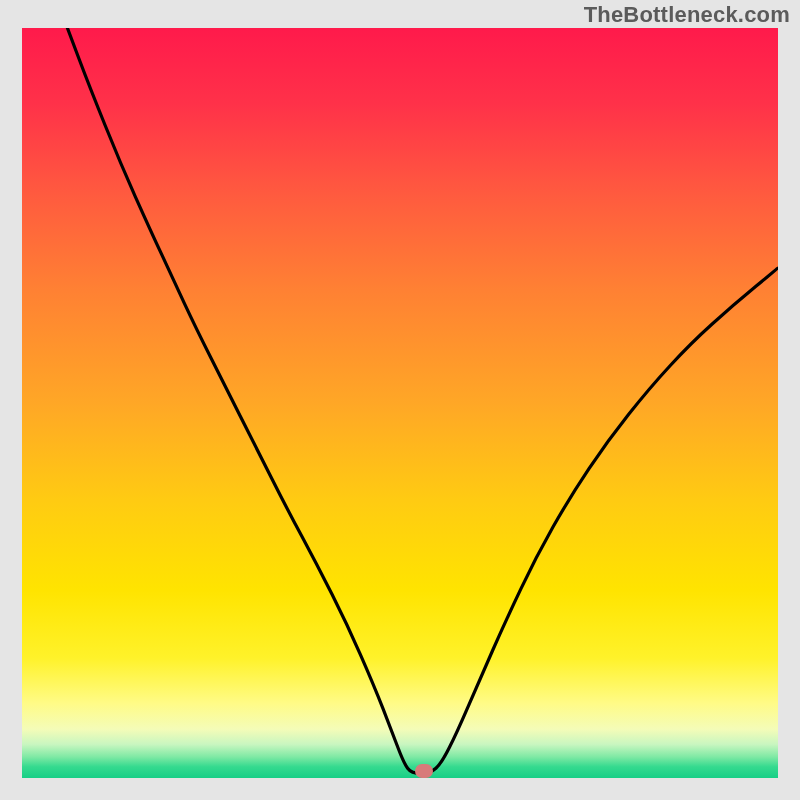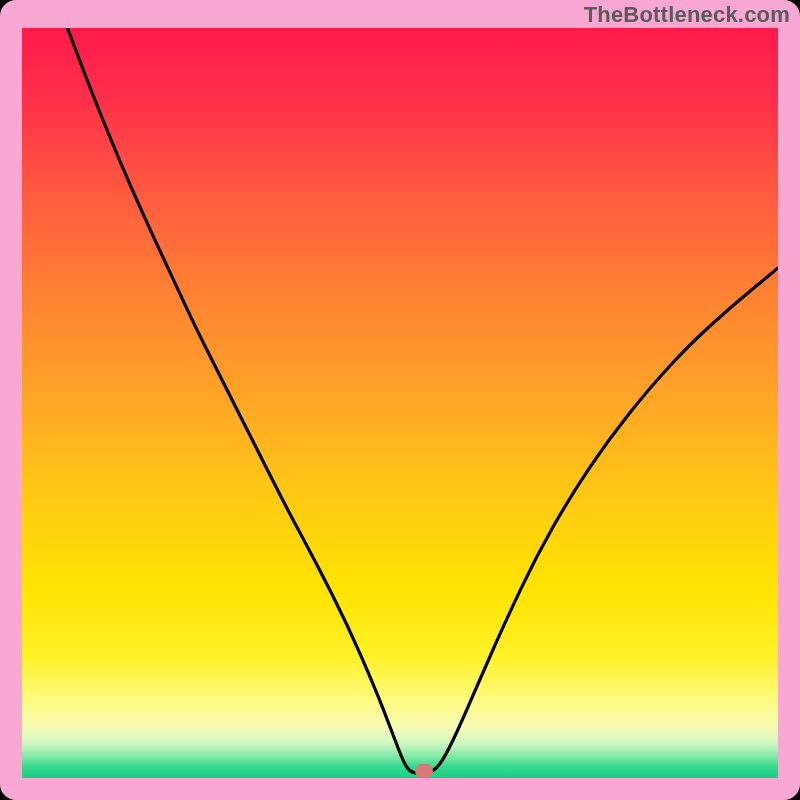--- a/index.html
+++ b/index.html
@@ -7,22 +7,21 @@
     padding: 0;
     width: 800px;
     height: 800px;
     background: #000;
     overflow: hidden;
   }
   .frame {
     position: relative;
     width: 800px;
     height: 800px;
-    background: #f9a8d4;
-    border-radius: 16px;
+    background: #e5e5e5;
   }
   .watermark {
     position: absolute;
     top: 2px;
     right: 10px;
     font-family: Arial, Helvetica, sans-serif;
     font-size: 22px;
     font-weight: 600;
     color: #5b5b5b;
     letter-spacing: 0.2px;

